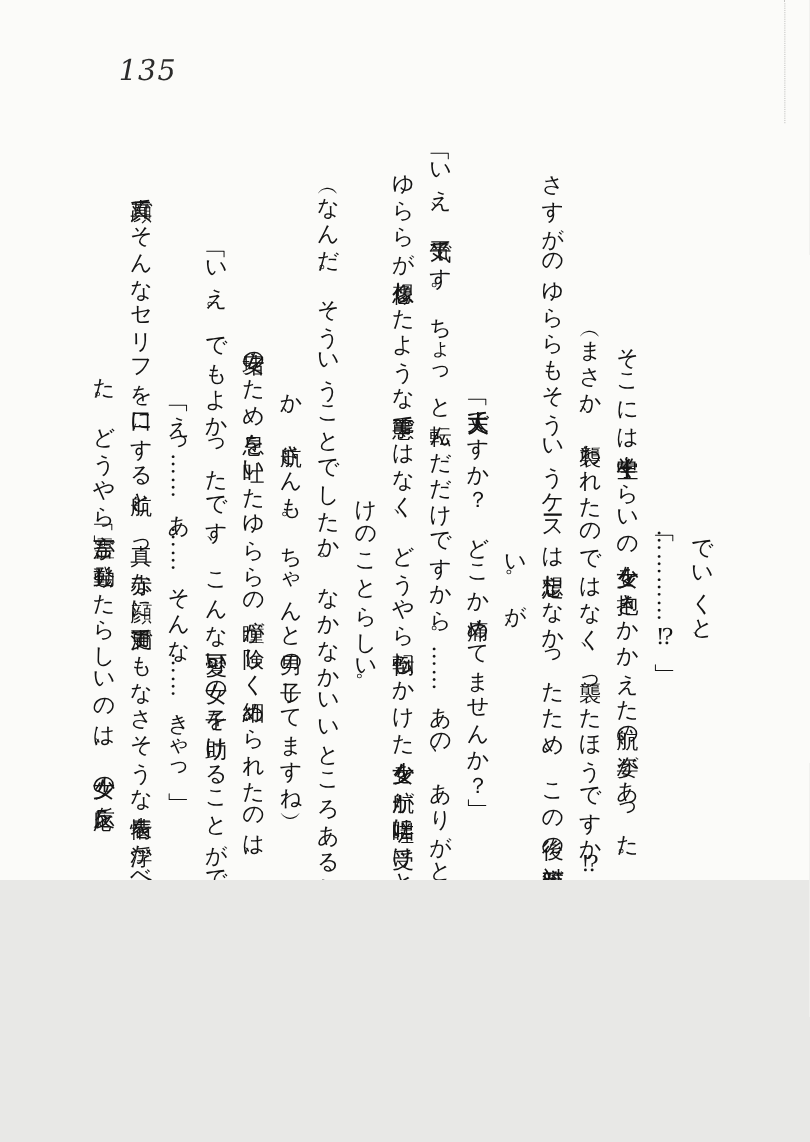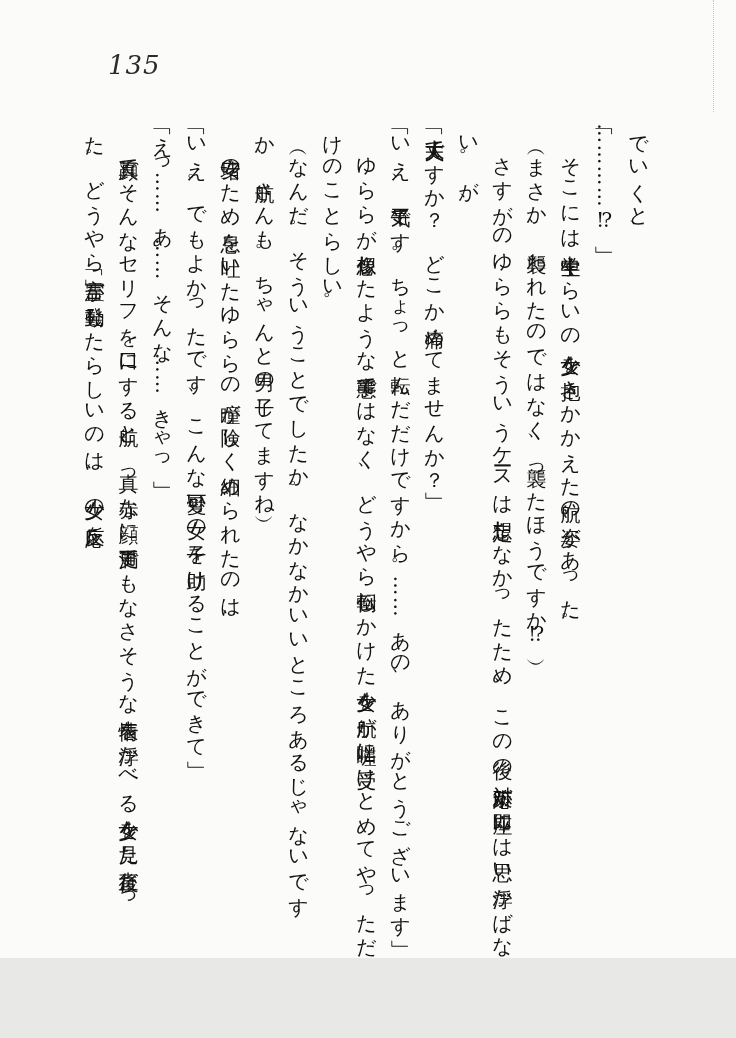--- a/index.html
+++ b/index.html
@@ -3,24 +3,25 @@
 <meta charset="utf-8">
 <style>
   html, body {
     margin: 0;
     padding: 0;
     background: #e8e8e6;
   }
   .page {
     position: relative;
     width: 736px;
-    height: 958px;
+    height: 800px;
     background: #fbfbf9;
     overflow: hidden;
     font-family: "DejaVu Serif", "Liberation Serif", serif;
+    text-align: center;
   }
   .page-number {
     position: absolute;
     left: 108px;
     top: 50px;
     font-style: italic;
     font-size: 26px;
     letter-spacing: 1px;
     color: #2b2b2b;
   }

